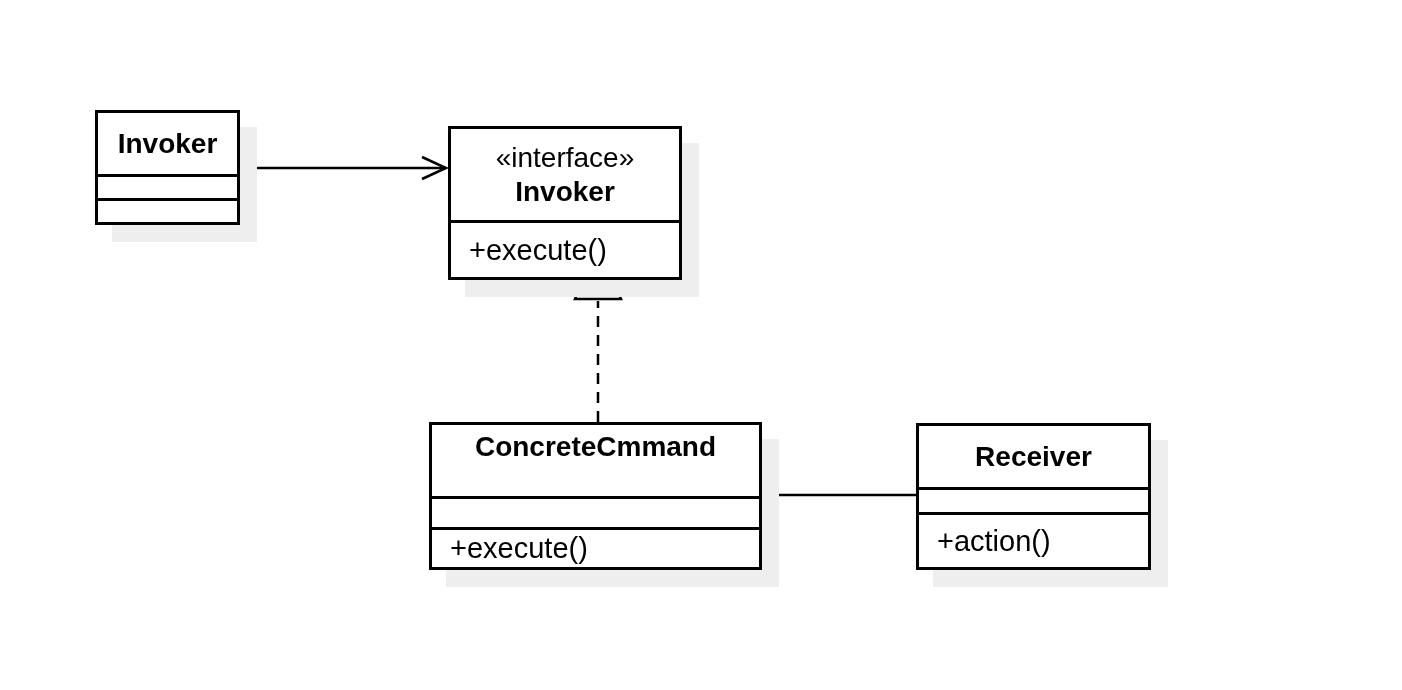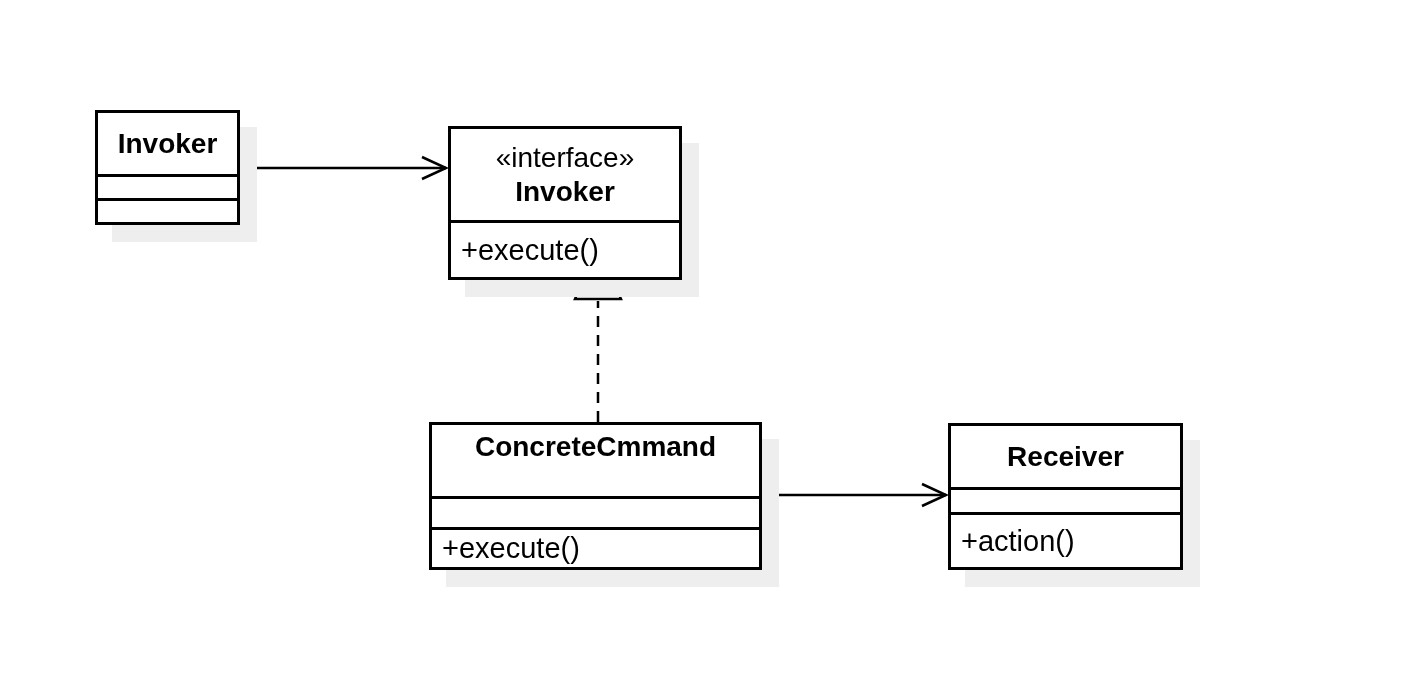--- a/index.html
+++ b/index.html
@@ -44,20 +44,21 @@
     justify-content: center;
     font-weight: bold;
     font-size: 28px;
     line-height: 1.2;
   }
   .stereotype { font-weight: normal; }
 
   .methods {
     display: flex;
     align-items: center;
+    padding-left: 8px;
   }
   .method {
     font-size: 29px;
     font-weight: normal;
     padding-left: 10px;
     white-space: nowrap;
   }
   .empty-comp { flex: 1; }
 
   
@@ -66,21 +67,21 @@
   #cls-invoker .empty-comp { flex: 1; }
 
   #cls-command  { left: 448px; top: 90px;  width: 234px; height: 154px; margin-top: 36px; }
   #cls-command .title { flex: 1; }
   #cls-command .methods { height: 57px; }
 
   #cls-concrete { left: 429px; top: 422px; width: 333px; height: 148px; gap: 28px; }
   #cls-concrete .title { height: 61px; }
   #cls-concrete .methods { height: 55px; }
 
-  #cls-receiver { left: 948px; top: 423px; width: 235px; height: 147px; text-align: center; }
+  #cls-receiver { left: 916px; top: 423px; width: 235px; height: 147px; text-align: center; }
   #cls-receiver .title { height: 61px; }
   #cls-receiver .methods { height: 55px; }
 </style>
 </head>
 <body>
 
 <div class="canvas">
 
   <svg class="edges" viewBox="0 0 1402 690" xmlns="http://www.w3.org/2000/svg">
 

